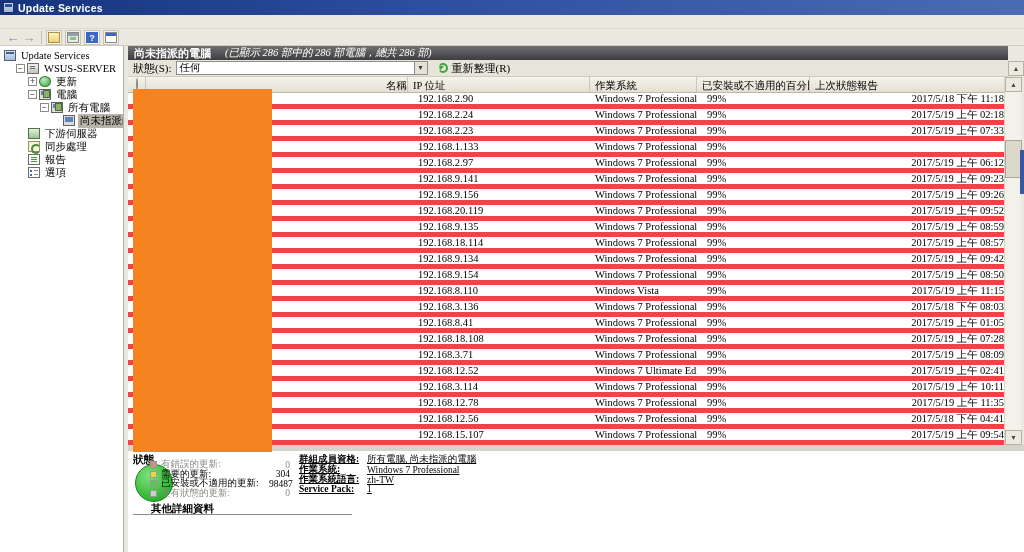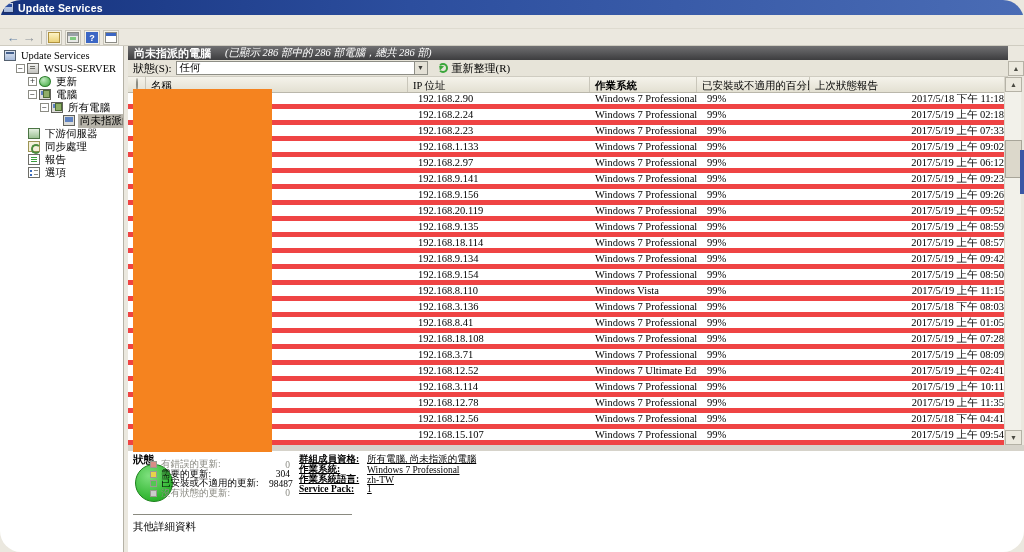--- a/index.html
+++ b/index.html
@@ -1,19 +1,19 @@
 <!DOCTYPE html>
 <html><head>
 <meta charset="utf-8">
 <style>
 *{box-sizing:border-box;margin:0;padding:0;}
 html,body{width:1024px;height:552px;overflow:hidden;}
 body{font-family:"Liberation Serif","DejaVu Serif",serif;font-size:11px;background:#ebe8df;}
 .sans{font-family:"Liberation Sans","DejaVu Sans",sans-serif;}
-.window{position:absolute;left:0;top:0;width:1024px;height:552px;background:#ebe8df;overflow:hidden;border-radius:21px;}
+.window{position:absolute;left:0;top:0;width:1024px;height:552px;background:#ebe8df;overflow:hidden;}
 
 
 .titlebar{position:absolute;left:0;top:0;width:1024px;height:15px;background:linear-gradient(90deg,#16337e,#2c4e9e 40%,#4a6cb5);color:#fff;display:flex;align-items:center;padding-left:3px;}
 .titlebar .app-icon{width:11px;height:11px;margin-right:4px;background:linear-gradient(#cfd8ea,#9fb4d8);border:1px solid #1d2f66;position:relative;}
 .titlebar .app-icon::before{content:"";position:absolute;left:1px;top:1px;right:1px;height:3px;background:#2c4e9e;}
 .titlebar .title{font-weight:bold;font-size:10.5px;letter-spacing:.2px;}
 .menubar{position:absolute;left:0;top:15px;width:1024px;height:14px;background:#ebe8df;border-bottom:1px solid #dedbd0;display:flex;align-items:center;padding-left:14px;font-size:11px;}
 .menubar .mi{padding:0 8px 0 0;margin-right:8px;cursor:default;}
 .toolbar{position:absolute;left:0;top:29px;width:1024px;height:17px;background:#ebe8df;border-bottom:1px solid #cfccc1;display:flex;align-items:center;padding-left:5px;}
 .nav-arrow{font-size:13px;line-height:13px;width:16px;text-align:center;}
@@ -76,23 +76,23 @@
 .sort-glyph{position:absolute;right:3px;top:4px;font-size:7px;color:#8a8a7a;font-family:"Liberation Sans",sans-serif;}
 .grid-body{position:absolute;left:3px;top:47px;width:876px;height:352px;background:#fff;overflow:hidden;}
 .grid-row{height:16px;display:flex;border-bottom:5px solid #ef4444;align-items:center;}
 .gc{white-space:nowrap;overflow:hidden;font-size:10.5px;}
 .c-icon{width:18px;}
 .c-name{width:262px;}
 .c-ip{width:182px;padding-left:10px;}
 .c-os{width:107px;padding-left:5px;}
 .c-pct{width:113px;padding-left:10px;}
 .c-report{width:194px;text-align:right;}
-.h-name{width:262px;}
+.h-name{width:262px;text-align:right;}
 .h-ip{width:182px;}
-.h-os{width:107px;font-weight:bold;}
+.h-os{width:107px;}
 .h-pct{width:113px;}
 .h-report{width:170px;border-right:none;}
 .bottom-strip{position:absolute;left:3px;top:399px;width:896px;height:6px;background:#d6d3ca;}
 
 
 .pane-scroll-up{position:absolute;left:883px;top:15px;width:16px;height:15px;background:#ece9de;border:1px solid #b5b2a6;font-size:7px;text-align:center;line-height:13px;color:#4a4a42;font-family:"Liberation Sans",sans-serif;}
 .vscroll{position:absolute;left:879px;top:31px;width:17px;height:368px;background:#f2f1ea;border-left:1px solid #d8d5ca;}
 .vs-btn{position:absolute;left:0;width:17px;height:15px;background:#ece9de;border:1px solid #b5b2a6;font-size:7px;text-align:center;line-height:13px;color:#4a4a42;font-family:"Liberation Sans",sans-serif;}
 .vs-up{top:0;}
 .vs-down{bottom:0;}
@@ -106,21 +106,21 @@
 .legend{position:absolute;left:22px;top:9px;width:140px;}
 .legend-row{display:flex;align-items:center;height:9.5px;font-size:9.5px;}
 .legend-row .sw{width:7px;height:7px;border:1px solid #9a9a90;margin-right:4px;flex:0 0 7px;}
 .legend-row .lg-label{flex:1;white-space:nowrap;}
 .legend-row .lg-value{text-align:right;min-width:34px;}
 .legend-row.muted{color:#8a8a82;}
 .info{position:absolute;left:171px;top:4px;width:300px;text-decoration:underline;}
 .info-row{display:flex;font-size:9.5px;height:9.8px;align-items:center;}
 .info-row .if-label{font-weight:bold;min-width:64px;white-space:nowrap;margin-right:4px;}
 .info-row .if-value{white-space:nowrap;}
-.other-heading{position:absolute;left:5px;top:51px;font-weight:normal;font-size:10.5px;margin-top:18px;}
+.other-heading{position:absolute;left:23px;top:51px;font-weight:bold;font-size:10.5px;}
 .other-rule{position:absolute;left:5px;top:63px;width:219px;height:1px;background:#8a8a80;}
 .other-rows{position:absolute;left:5px;top:66px;}
 .other-row{font-weight:bold;font-size:9.5px;height:9.3px;white-space:nowrap;}
 
 
 .redact-main{position:absolute;left:8px;top:43px;width:139px;height:363px;}
 </style>
 </head>
 <body>
 
@@ -267,21 +267,20 @@
           <div class="gc c-os">Windows 7 Professional</div>
           <div class="gc c-pct">99%</div>
           <div class="gc c-report">2017/5/19 上午 07:33</div>
         </div>
         <div class="grid-row">
           <div class="gc c-icon"></div>
           <div class="gc c-name"></div>
           <div class="gc c-ip">192.168.1.133</div>
           <div class="gc c-os">Windows 7 Professional</div>
           <div class="gc c-pct">99%</div>
-          <div class="gc c-report">2017/5/19 上午 09:02</div>
         </div>
         <div class="grid-row">
           <div class="gc c-icon"></div>
           <div class="gc c-name"></div>
           <div class="gc c-ip">192.168.2.97</div>
           <div class="gc c-os">Windows 7 Professional</div>
           <div class="gc c-pct">99%</div>
           <div class="gc c-report">2017/5/19 上午 06:12</div>
         </div>
         <div class="grid-row">

